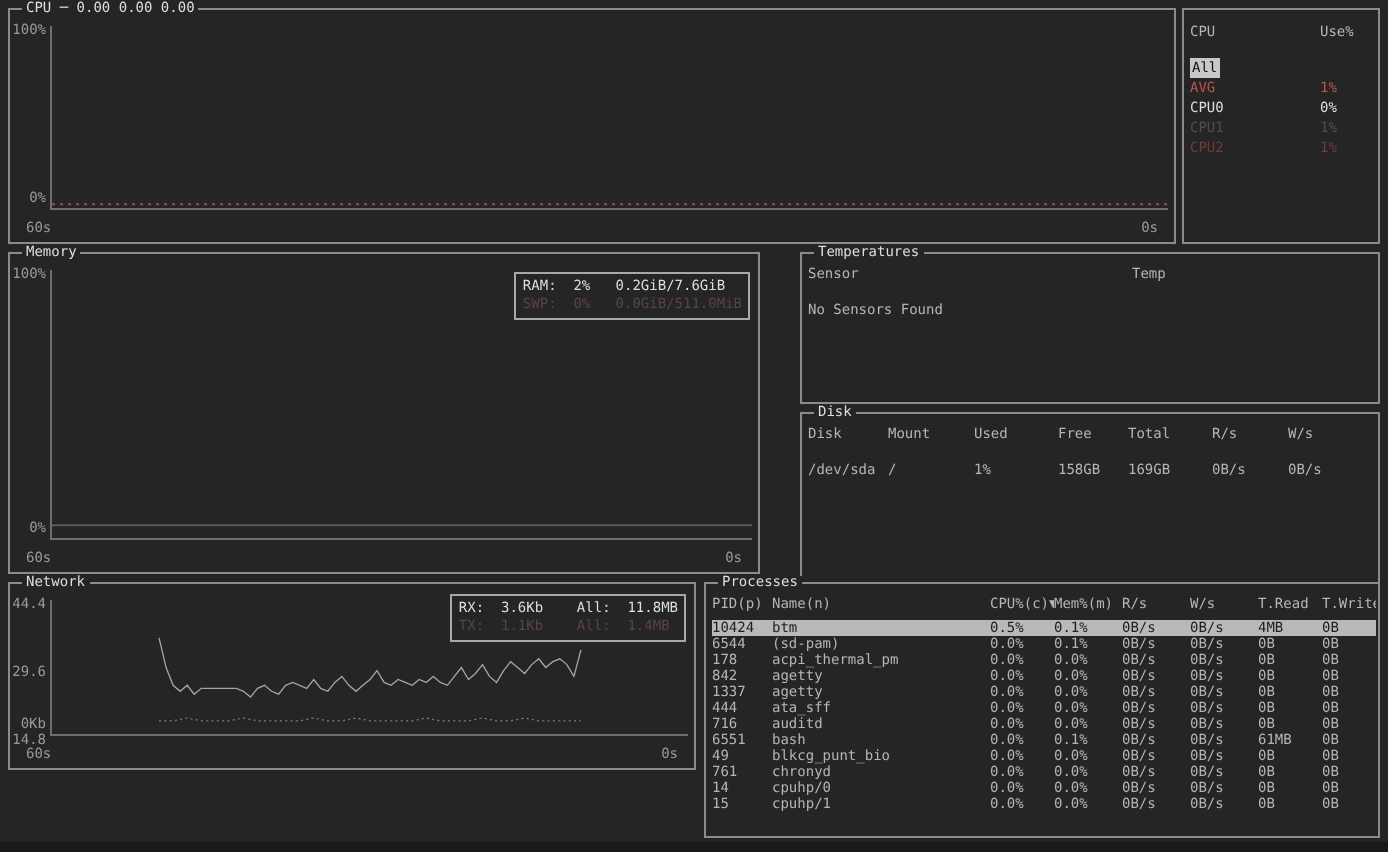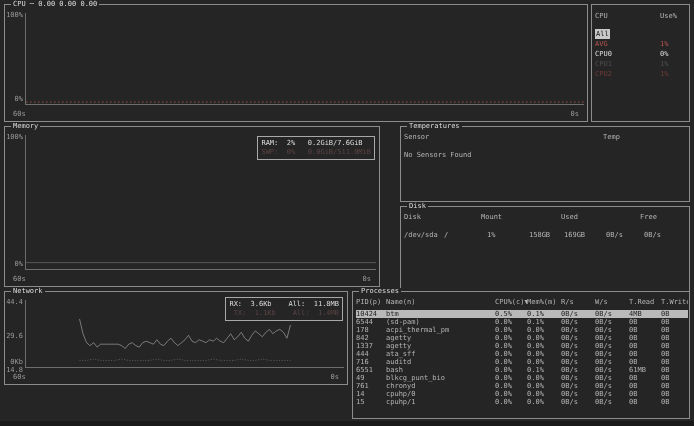--- a/index.html
+++ b/index.html
@@ -16,33 +16,33 @@
     padding:0 2px; color:var(--text_bright,#dedede); white-space:pre; line-height:7px;
   }
   .plot { position:absolute; left:20px; top:8px; right:3px; bottom:16px;
     border-left:1px solid var(--axis,#6e6e6e); border-bottom:1px solid var(--axis,#6e6e6e); }
   .plot svg { position:absolute; left:0; top:0; width:100%; height:100%; display:block; }
   .ylab { position:absolute; width:17px; text-align:right; color:var(--text_label,#9a9a9a); line-height:7px; }
   .xlab { position:absolute; bottom:3px; color:var(--text_label,#9a9a9a); line-height:7px; }
   .legend-box { position:absolute; border:1px solid #a8a8a8; background:var(--bg,#252525); padding:2px 3px; z-index:3; }
   .legend-line { white-space:pre; line-height:9px; }
   .legend-line.bright { color:var(--text_bright,#dedede); }
-  .legend-line.dim { color:var(--dim_red,#5a4343);text-align:right; }
+  .legend-line.dim { color:var(--dim_red,#5a4343); }
   
   .c-grid { display:grid; grid-template-columns:65px auto; line-height:10px; }
   .c-head { color:var(--text_gray,#b5b5b5); margin-bottom:8px; }
   .cl-sel span.chip { background:var(--selected_bg,#c8c8c8); color:var(--selected_fg,#111); padding:11px 1px; }
   .cl-red { color:var(--red,#b85450); }
   .cl-white { color:var(--text_bright,#dedede); }
   .cl-dim { color:var(--dim,#4f4f4f); }
   .cl-darkred { color:var(--darkred,#6f3c38); }
   
   .t-grid { display:grid; grid-template-columns:162px auto; line-height:8px; }
   .d-grid { display:grid; grid-template-columns:40px 43px 42px 35px 42px 38px auto; line-height:8px; }
-  .tbl-head { color:var(--text_gray,#b5b5b5);gap:37px; }
+  .tbl-head { color:var(--text_gray,#b5b5b5); }
   .pad { padding:6px 0 0 3px; }
   
   .p-grid { display:grid; grid-template-columns:30px 109px 32px 34px 34px 34px 32px auto; line-height:8px; height:8px; overflow:hidden; }
   .p-head { margin-bottom:4px; color:var(--text_gray,#b5b5b5); }
   .p-row { color:var(--text_gray,#b5b5b5); }
   .p-row.selected { background:var(--row_selected_bg,#b9b9b9); color:var(--row_selected_fg,#1e1e1e); }
   .strip { position:absolute; left:0; right:0; bottom:0; height:5px; background:var(--bottom_strip,#191919); }
   .cell { white-space:pre; overflow:hidden; }
 </style>
 </head>

